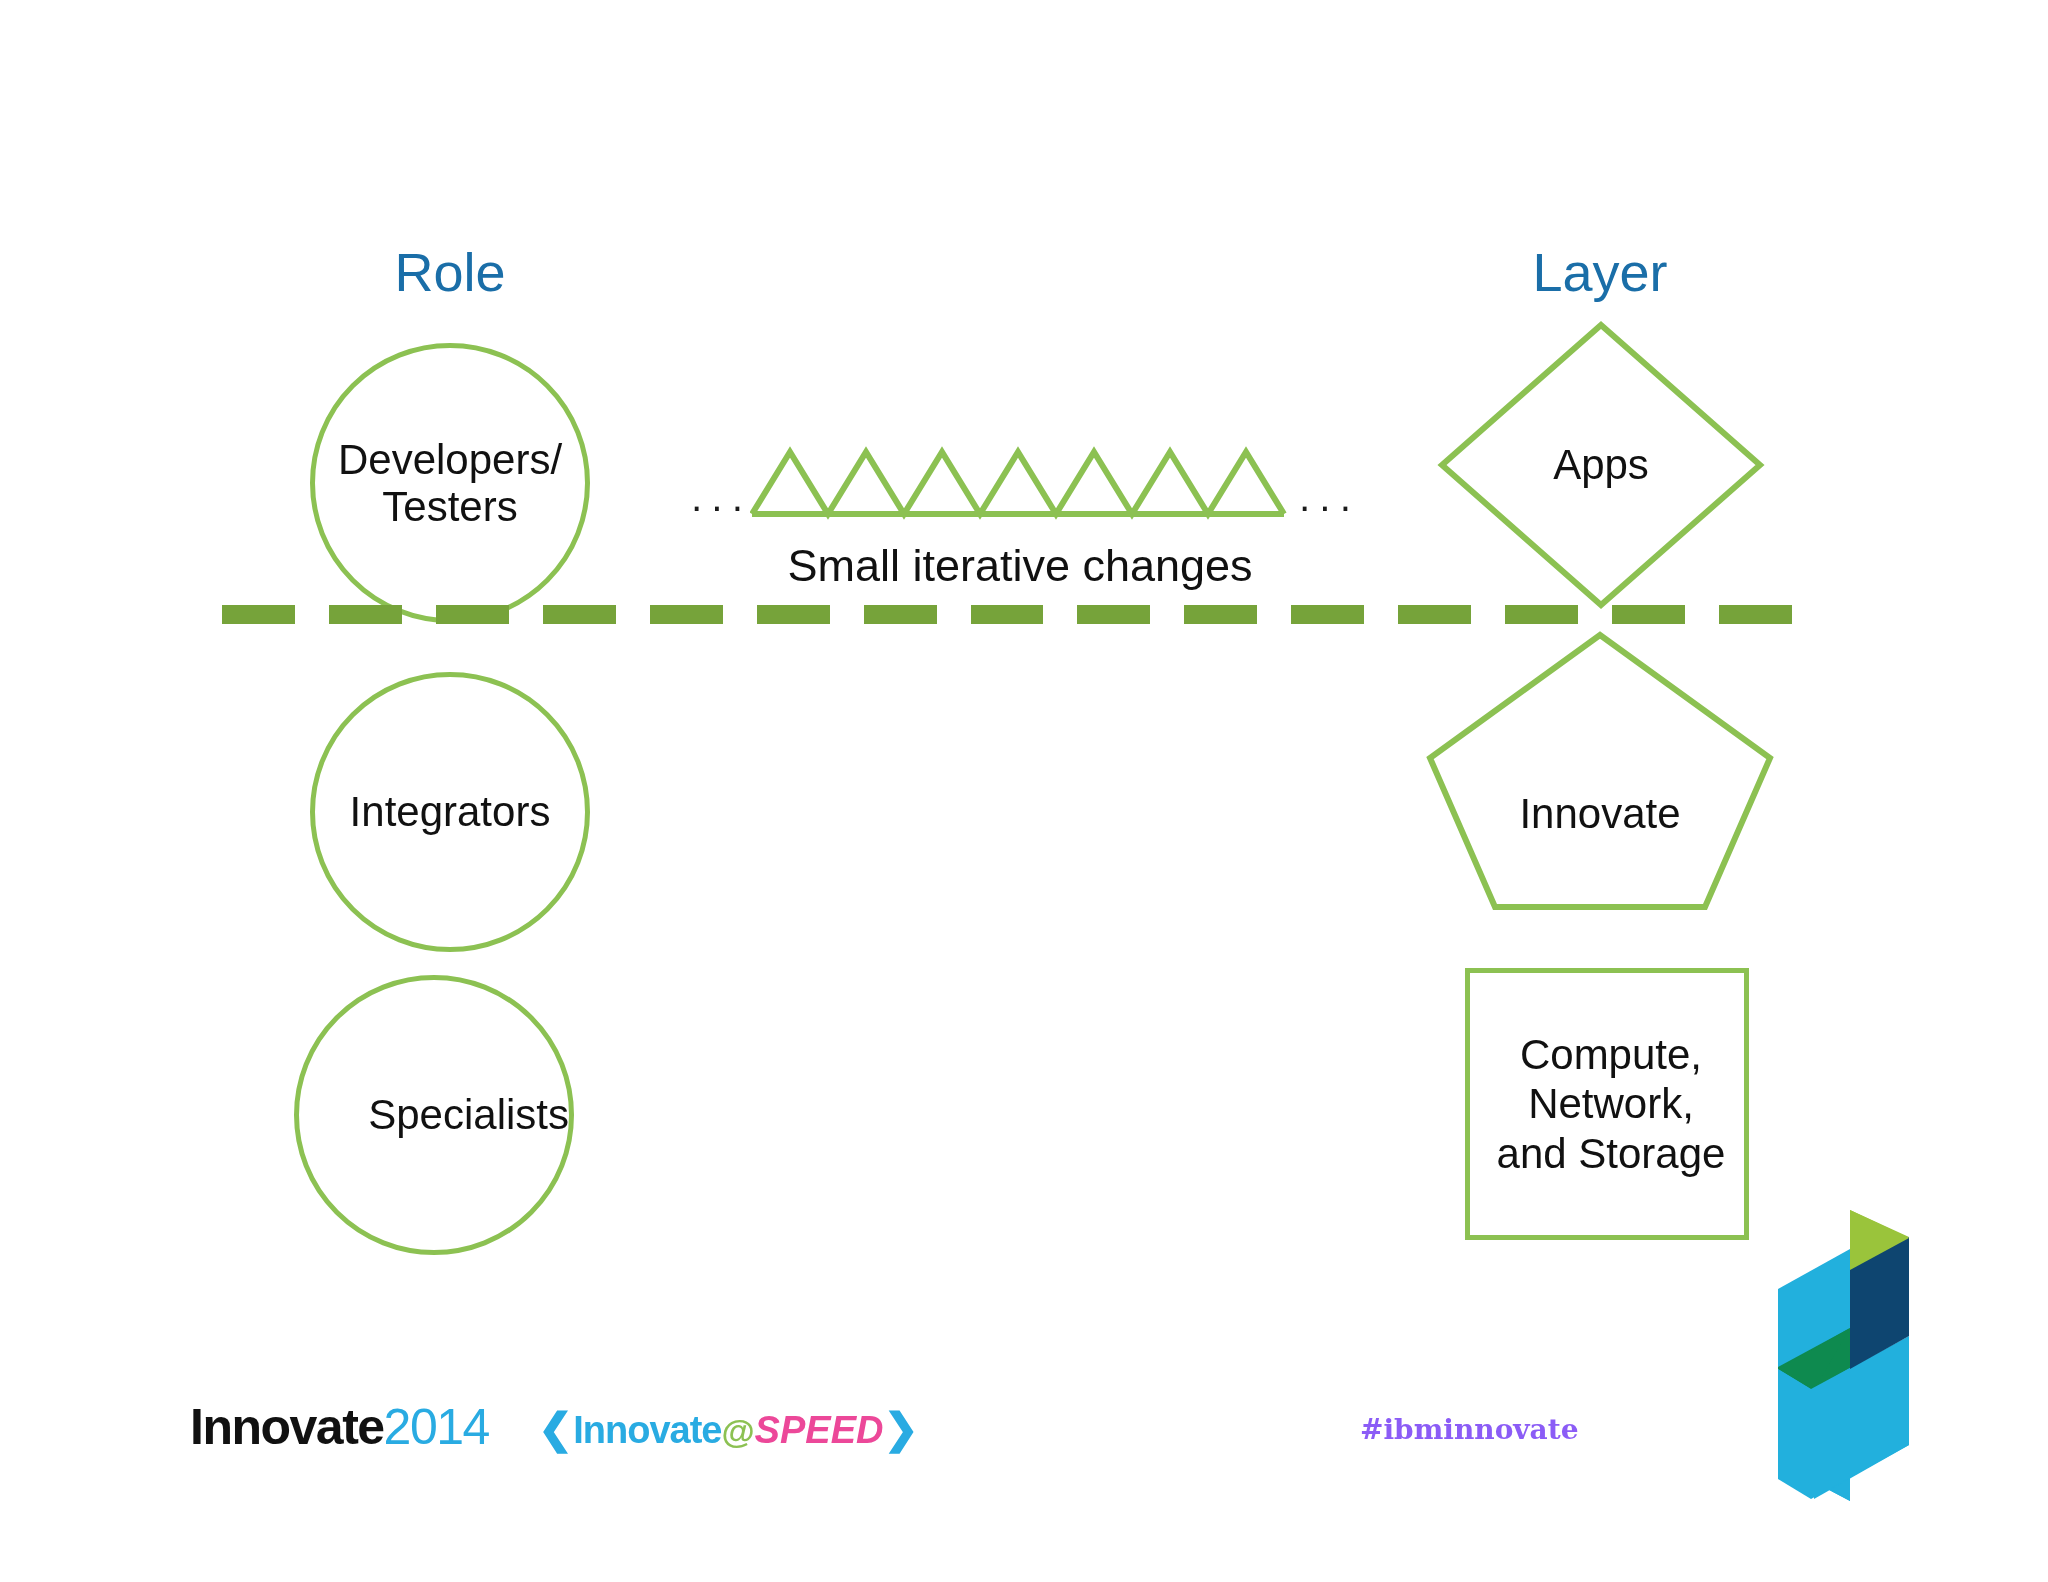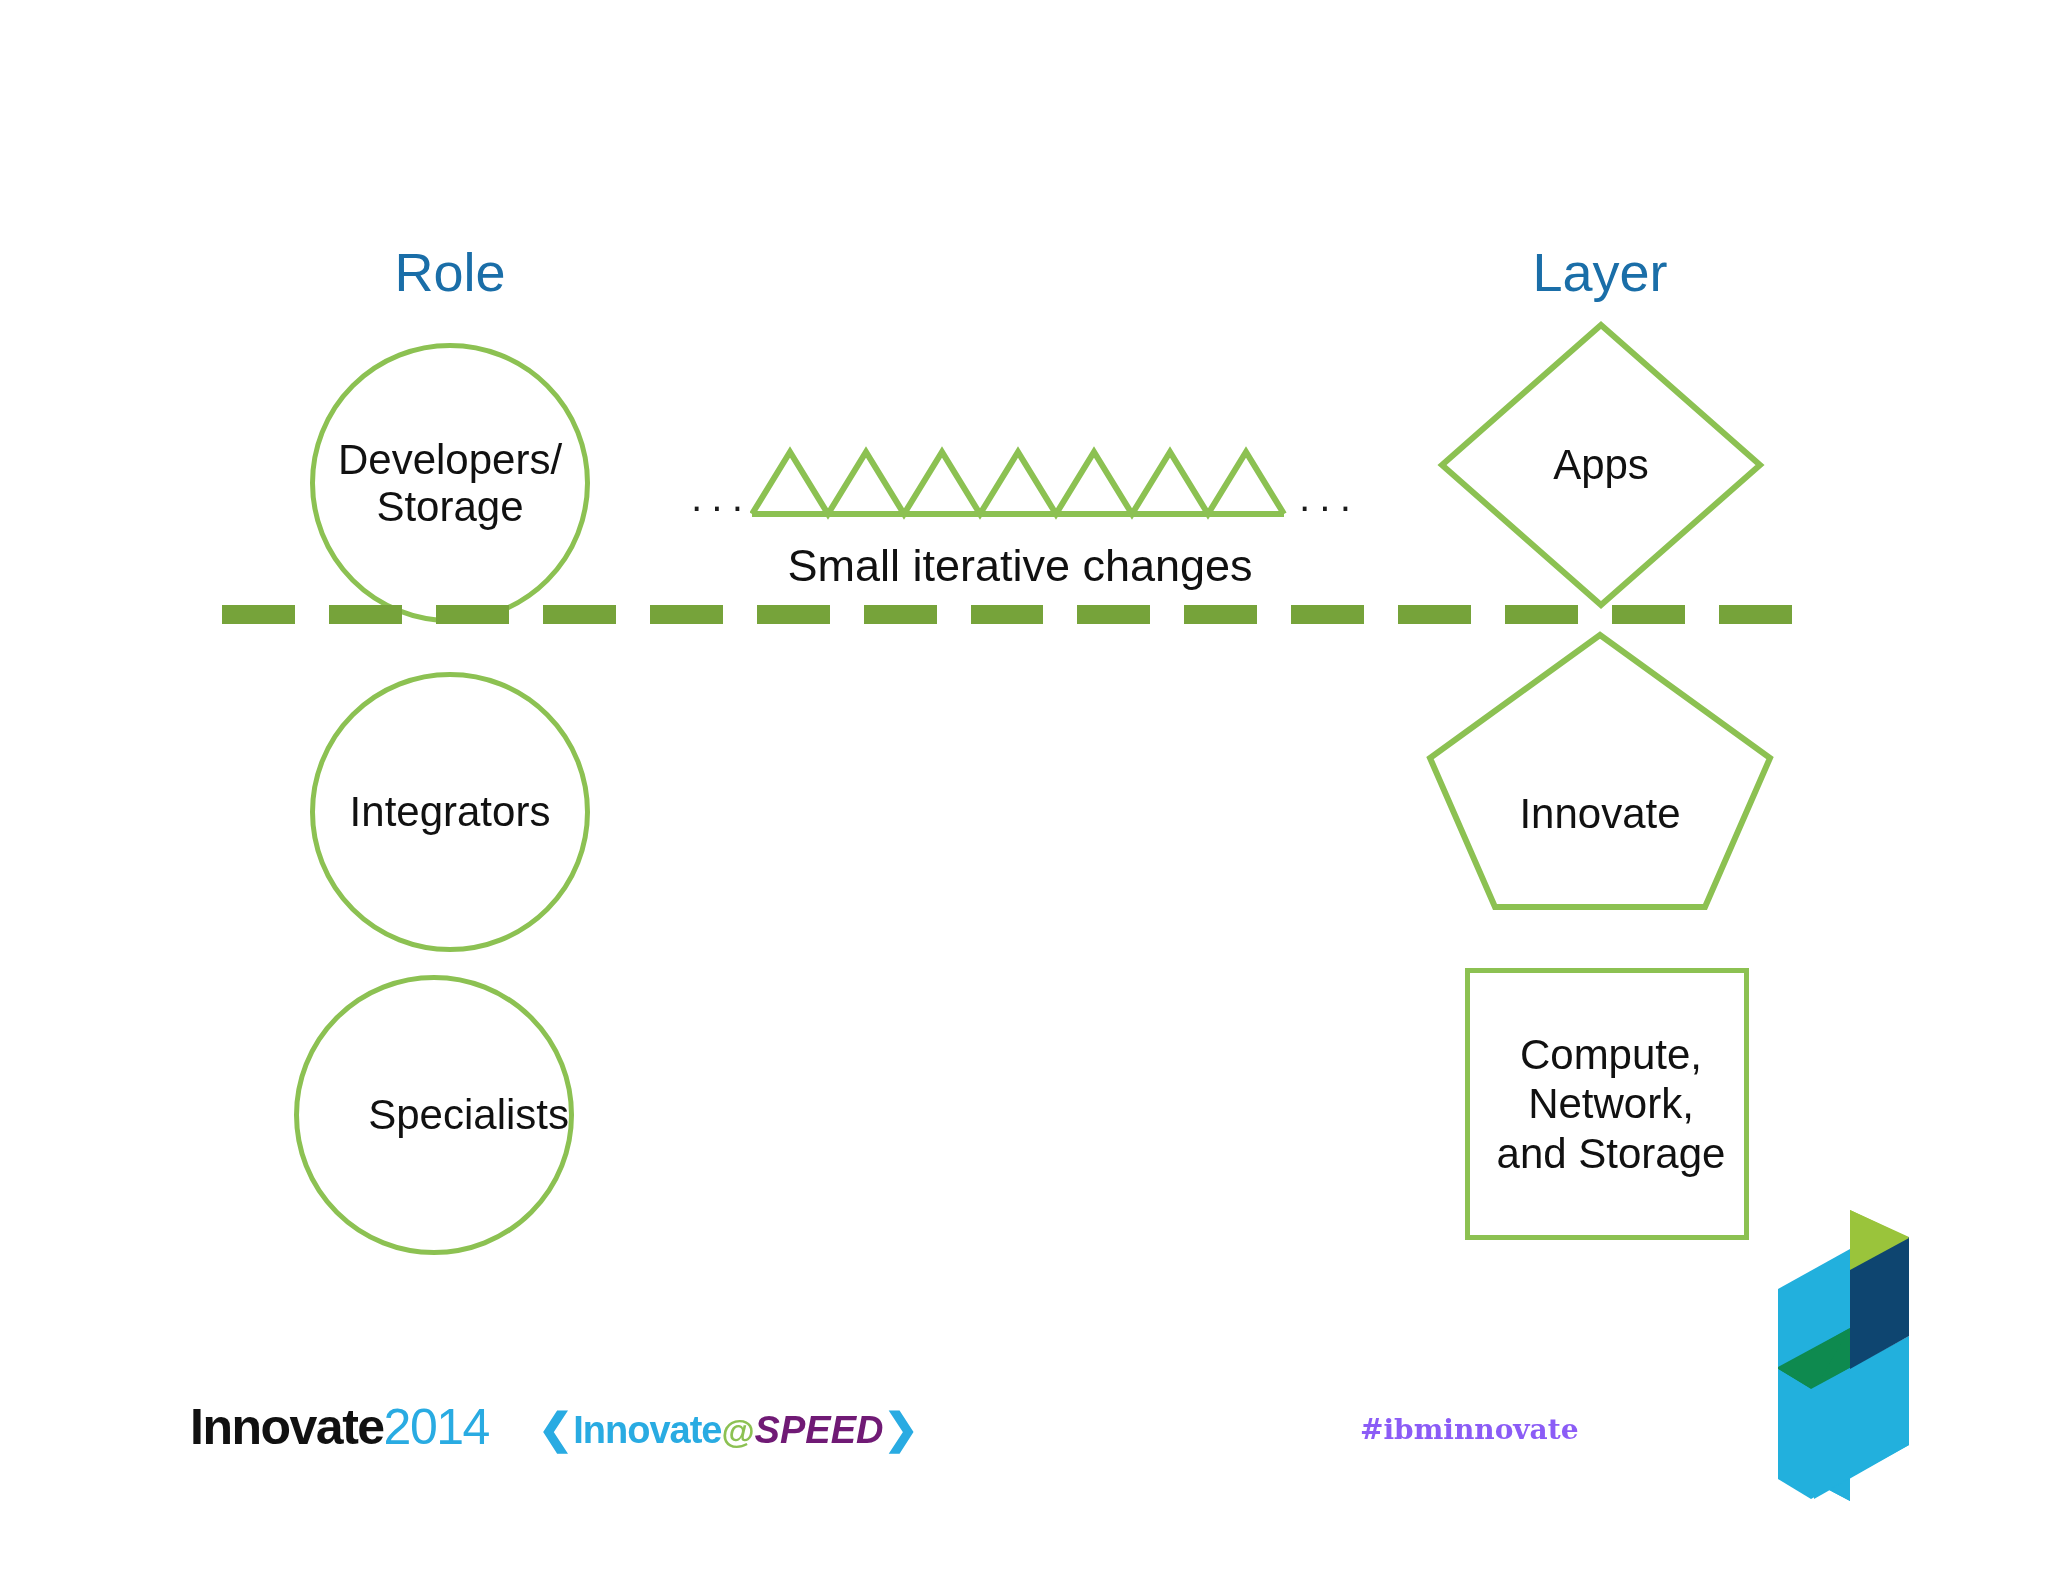--- a/index.html
+++ b/index.html
@@ -186,21 +186,21 @@
     top: 1408px;
     font-size: 38px;
     font-weight: 700;
     line-height: 1;
     white-space: nowrap;
     font-style: italic;
   }
   #footer-speed-logo .chev   { color: #29abe2; font-style: normal; font-size: 42px; }
   #footer-speed-logo .inn    { color: #29abe2; font-style: normal; letter-spacing: -1px;}
   #footer-speed-logo .at     { color: #8cc152; font-style: normal; font-size: 34px; }
-  #footer-speed-logo .speed  { color: #701a75; letter-spacing: 0px; }
+  #footer-speed-logo .speed  { color: #ec4899; letter-spacing: 0px; }
 
   #footer-hashtag {
     position: absolute;
     left: 1360px;
     top: 1413px;
     font-family: "DejaVu Serif", serif;
     font-size: 28px;
     font-weight: 700;
     color: #8b5cf6;
     letter-spacing: 0px;
@@ -211,21 +211,21 @@
 <body>
 
 <div id="slide">
 
   <div id="heading-layer" class="col-heading">Layer</div>
 
   <div id="heading-role" class="col-heading">Role</div>
 
   <div id="role-circle-0" class="role-circle">
     <span class="label">Developers/
-Storage</span>
+Testers</span>
   </div>
   <div id="role-circle-1" class="role-circle">
     <span class="label">Integrators</span>
   </div>
   <div id="role-circle-2" class="role-circle">
     <span class="label">Specialists</span>
   </div>
 
   <div id="iteration-group">
     <div id="ellipsis-left" class="ellipsis-dots">···</div>

